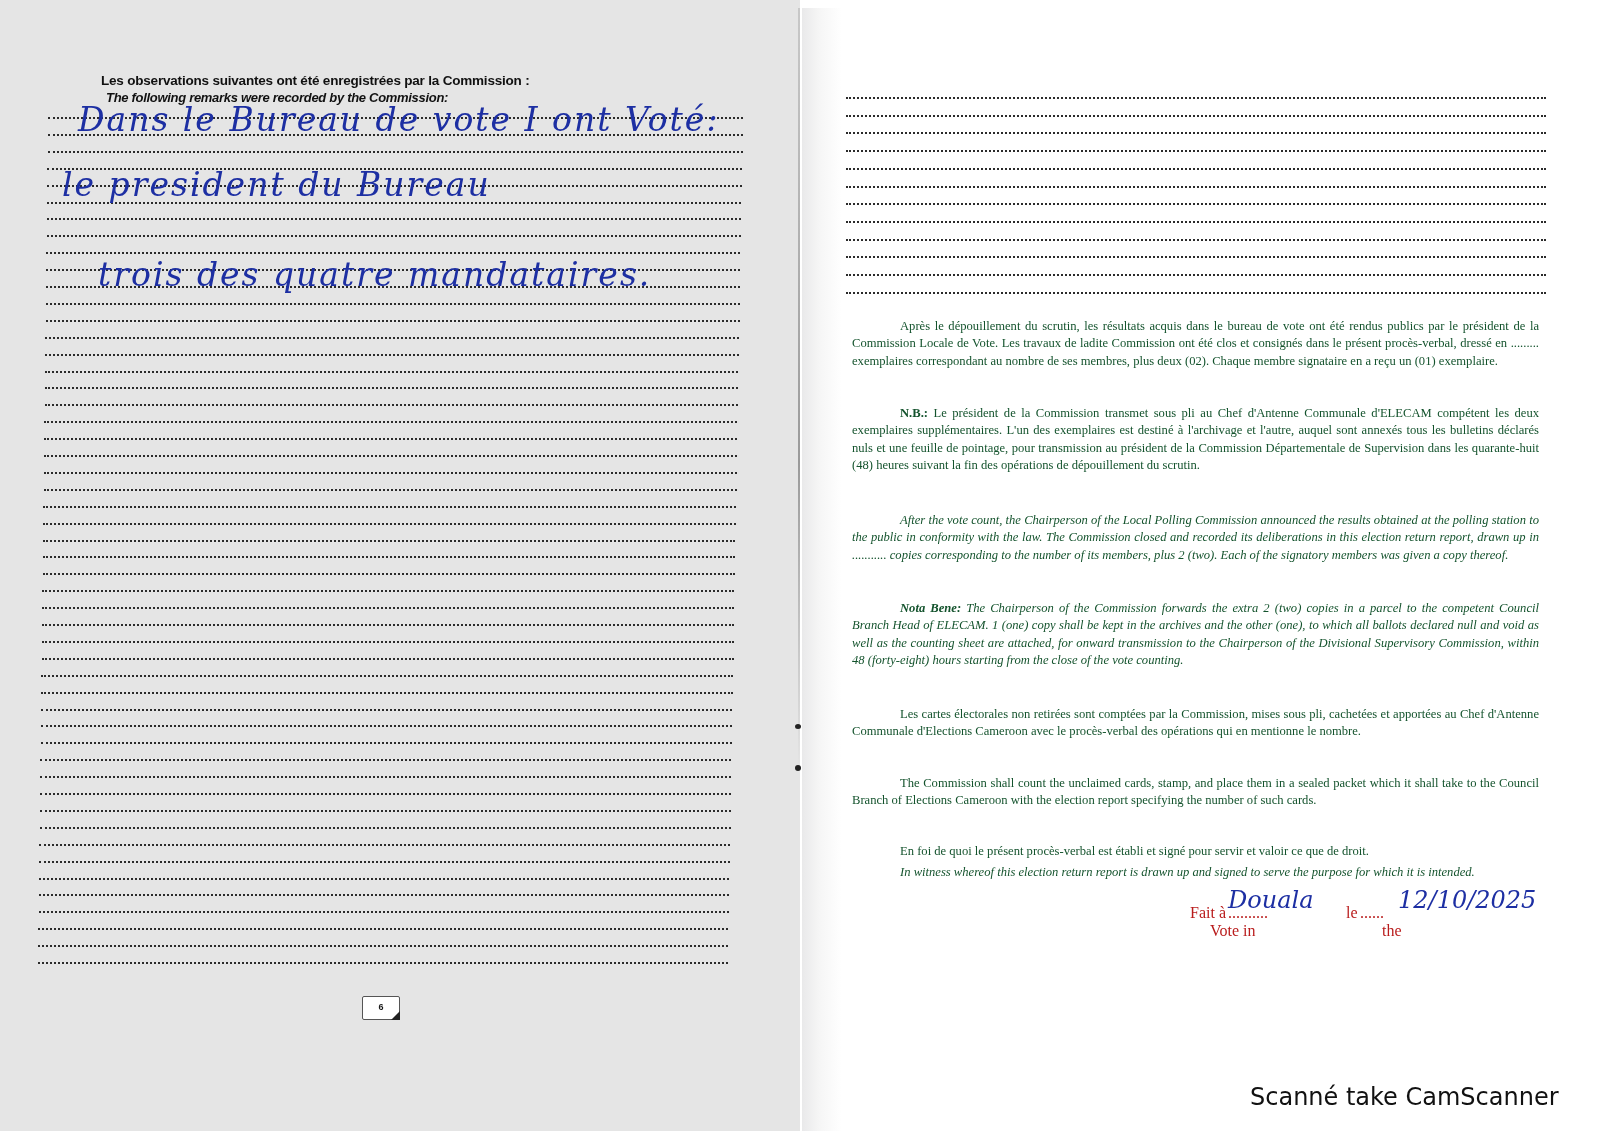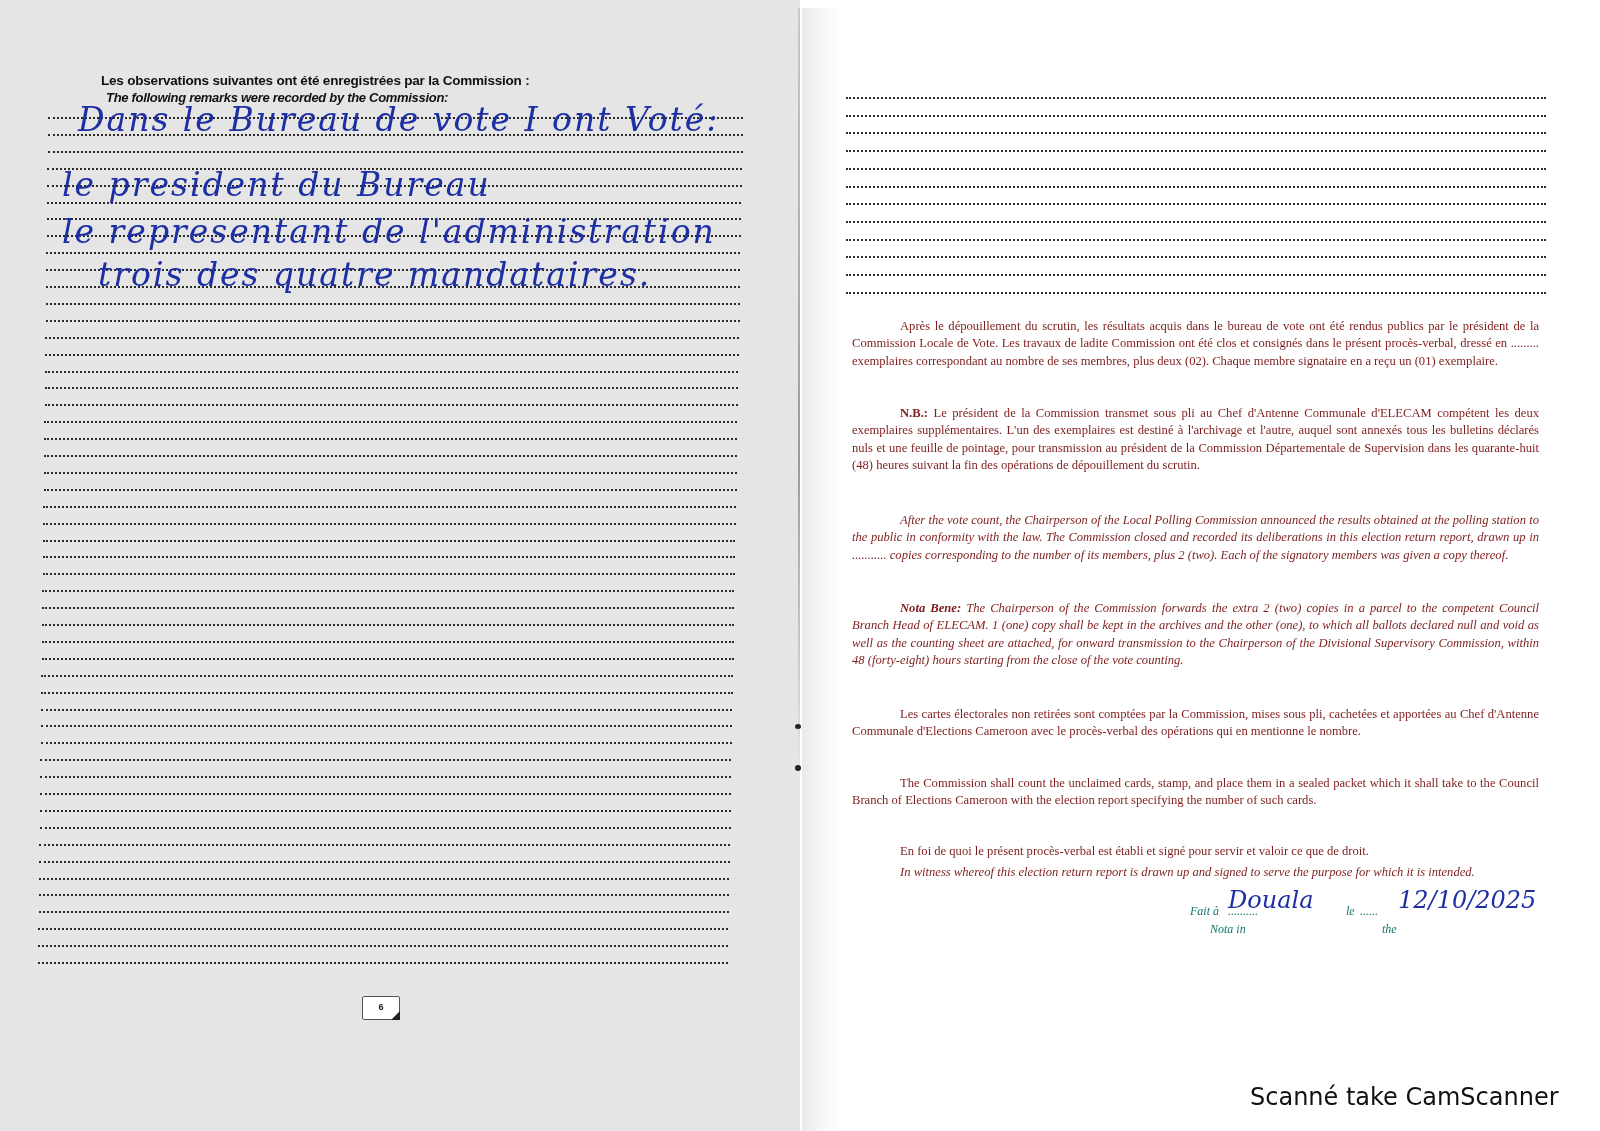--- a/index.html
+++ b/index.html
@@ -37,28 +37,28 @@
   }
   .handwriting {
     position: absolute;
     font-family: "DejaVu Serif", serif; font-style: italic;
     color: #1d2fa3; font-size: 33px; letter-spacing: 2px;
     white-space: nowrap;
   }
   .right-text {
     position: absolute; left: 852px; width: 687px;
     font-family: "Liberation Serif", serif; font-size: 12.6px;
-    line-height: 17.3px; color: #7f1d1d; text-align: justify;
+    line-height: 17.3px; color: #14532d; text-align: justify;
   }
   .right-text.it { font-style: italic; }
   .indent { display: inline-block; width: 48px; }
   .b { font-weight: bold; }
   .sig {
-    position: absolute; font-family: "Liberation Serif", serif; font-style: italic;
-    font-size: 12px; color: #0f766e;
+    position: absolute; font-family: "Liberation Serif", serif; 
+    font-size: 16px; color: #b91c1c;
   }
   .sig-hand {
     position: absolute; font-family: "DejaVu Serif", serif; font-style: italic;
     color: #1d2fa3; font-size: 24px; white-space: nowrap;
   }
   .page-number {
     position: absolute; left: 362px; top: 996px; width: 36px; height: 22px;
     border: 1px solid #555; border-radius: 2px; background: #fff;
     font-family: "Liberation Sans", sans-serif; font-size: 9px; font-weight: bold;
     text-align: center; line-height: 20px;
@@ -129,21 +129,20 @@
       <div class="ruled" style="top: 877.5px; left: 39px; width: 690px;"></div>
       <div class="ruled" style="top: 894.4px; left: 39px; width: 690px;"></div>
       <div class="ruled" style="top: 911.3px; left: 39px; width: 690px;"></div>
       <div class="ruled" style="top: 928.2px; left: 38px; width: 690px;"></div>
       <div class="ruled" style="top: 945.1px; left: 38px; width: 690px;"></div>
       <div class="ruled" style="top: 962px; left: 38px; width: 690px;"></div>
     </div>
 
   <div class="handwriting" style="left:62px; top:165px;">le president du Bureau</div>
   <div class="handwriting" style="left:78px; top:100px;">Dans le Bureau de vote I ont Voté:</div>
-  <div class="handwriting" style="left:62px; top:212px;">le representant de l'administration</div>
   <div class="handwriting" style="left:62px; top:255px;margin-left:36px;">trois des quatre mandataires.</div>
 
   <div class="page-number">
     <span>6</span>
     <span class="curl"></span>
   </div>
 </div>
 
 <div class="gutter"></div>
 <div class="speck" style="left:795px; top:724px; width:6px; height:5px;"></div>
@@ -186,19 +185,19 @@
 <div class="right-text" style="top:843px;">
   <span class="indent"></span><span>En foi de quoi le présent procès-verbal est établi et signé pour servir et valoir ce que de droit.</span>
 </div>
 <div class="right-text it" style="top:864px;">
   <span class="indent"></span><span>In witness whereof this election return report is drawn up and signed to serve the purpose for which it is intended.</span>
 </div>
 
 <div class="sig" style="left:1190px; top:904px;">Fait à</div>
 <div class="sig" style="left:1228px; top:904px;">..........</div>
 <div class="sig-hand" style="left:1228px; top:886px;">Douala</div>
-<div class="sig" style="left:1210px; top:922px;">Nota in</div>
+<div class="sig" style="left:1210px; top:922px;">Vote in</div>
 <div class="sig" style="left:1346px; top:904px;">le</div>
 <div class="sig" style="left:1360px; top:904px;">......</div>
 <div class="sig-hand" style="left:1398px; top:886px;">12/10/2025</div>
 <div class="sig" style="left:1382px; top:922px;">the</div>
 
 <div class="watermark">Scanné take CamScanner</div>
 
 </body></html>

